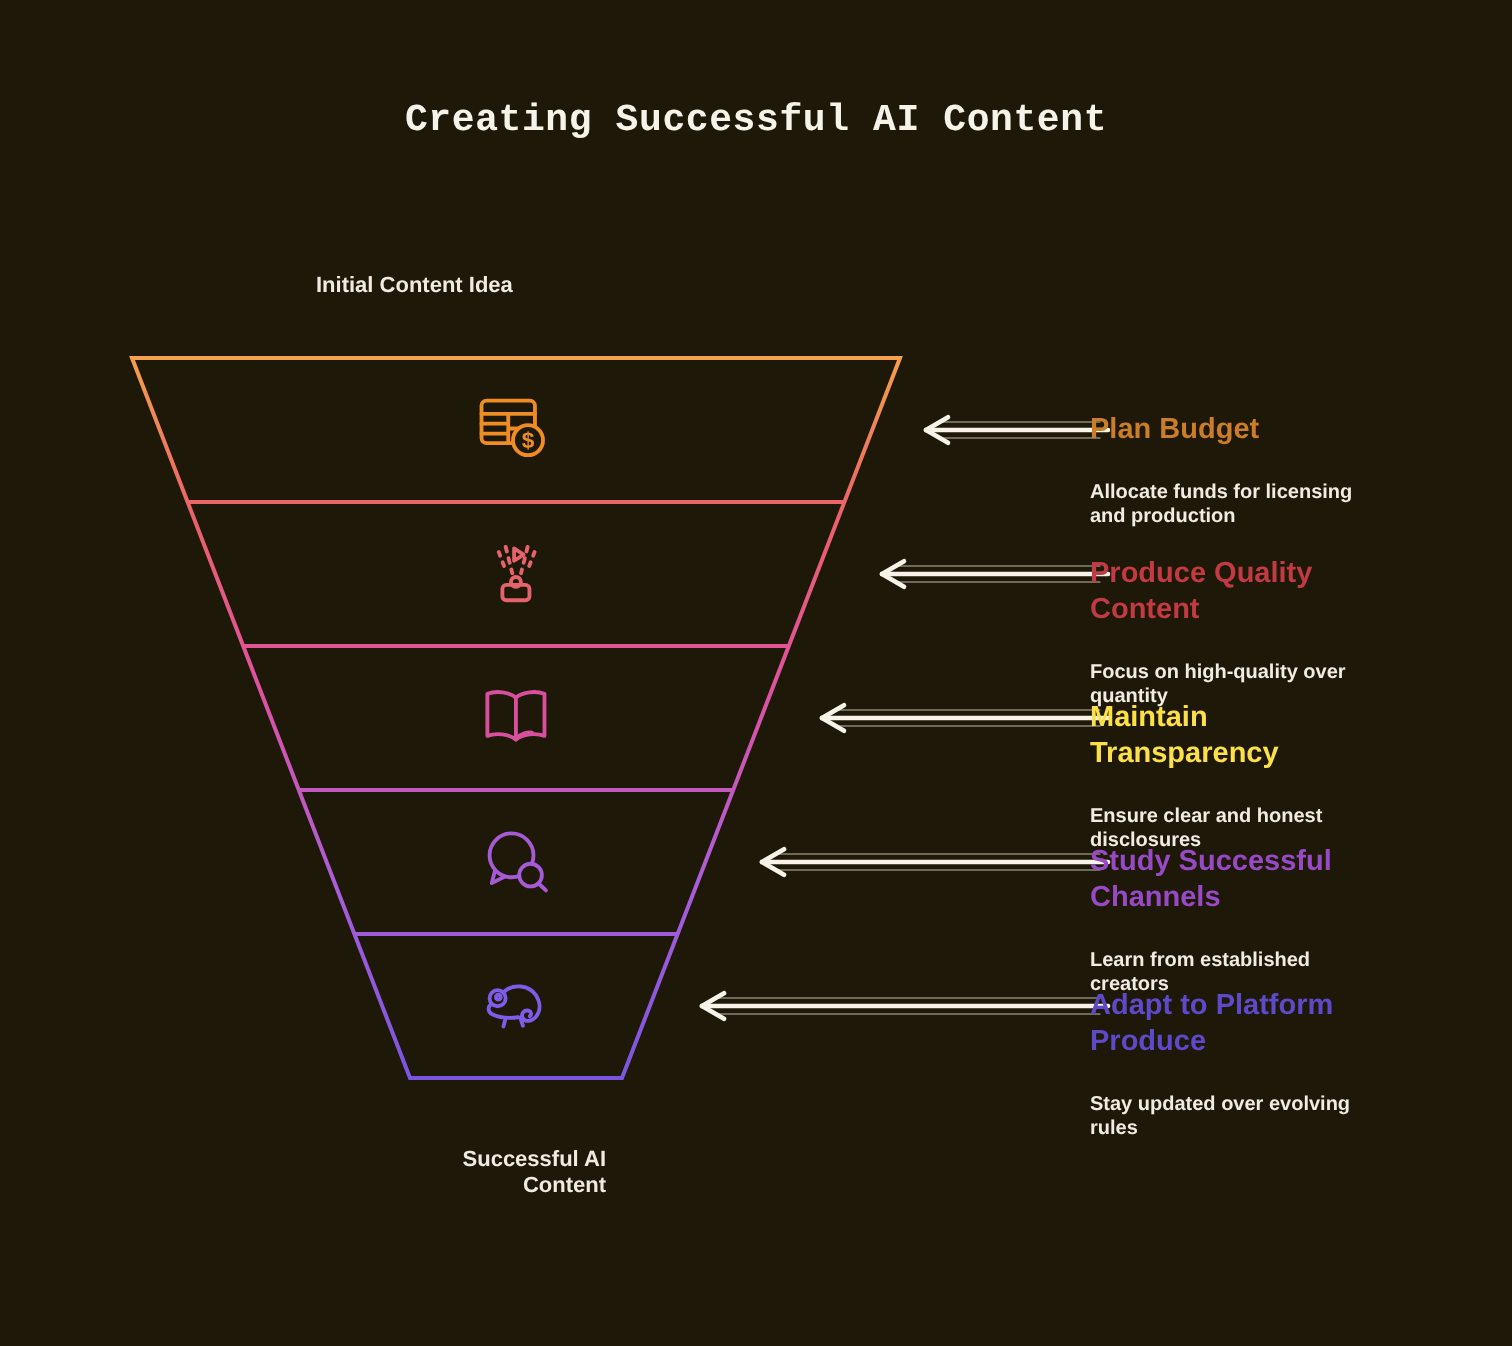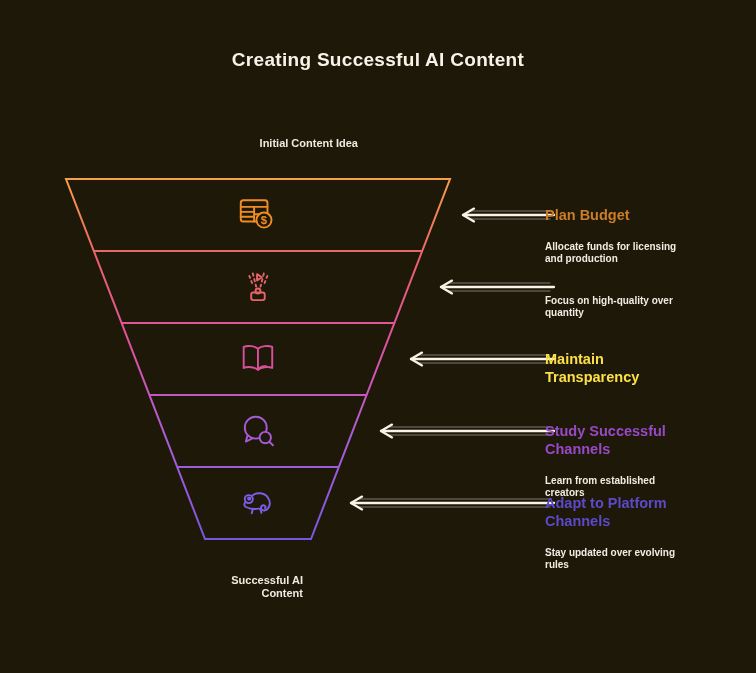--- a/index.html
+++ b/index.html
@@ -8,24 +8,25 @@
     width:756px;height:673px;
     background:#1e1808;
     font-family:"Liberation Sans",sans-serif;
     overflow:hidden;
   }
   .main-title{
     position:absolute;top:49px;left:0;width:756px;
     text-align:center;
     font-size:19px;font-weight:700;letter-spacing:.3px;
     color:#f6f3e9;
+    font-family:Liberation Mono, monospace;
   }
   .funnel-top-label{
     position:absolute;top:137px;left:158px;width:200px;
-    text-align:right;font-size:11px;font-weight:700;color:#efebe1;
+    text-align:left;font-size:11px;font-weight:700;color:#efebe1;
   }
   .funnel-bottom-label{
     position:absolute;top:574px;left:213px;width:90px;
     text-align:right;font-size:11px;font-weight:700;color:#efebe1;
     line-height:13px;
   }
   .diagram-svg{position:absolute;top:0;left:0;}
   .stage-label{position:absolute;left:545px;width:140px;}
   .stage-label .stage-title{
     font-size:14.5px;font-weight:700;line-height:18px;
@@ -134,27 +135,29 @@
         <path d="M359,499 H550 M359,507 H550" stroke-width="0.6" opacity="0.75"></path>
       </g>
     </g>
   </svg>
 
   <div class="stage-label lbl-1">
     <div class="stage-title" style="color: rgb(203, 125, 40);">Plan Budget</div>
     <div class="stage-desc">Allocate funds for licensing and production</div>
   </div>
   <div class="stage-label lbl-2">
+    <div class="stage-title" style="color: rgb(194, 58, 66);">Produce Quality Content</div>
     <div class="stage-desc">Focus on high-quality over quantity</div>
   </div>
   <div class="stage-label lbl-3">
     <div class="stage-title" style="color: #fde047;">Maintain Transparency</div>
+    <div class="stage-desc">Ensure clear and honest disclosures</div>
   </div>
   <div class="stage-label lbl-4">
     <div class="stage-title" style="color: rgb(152, 73, 198);">Study Successful Channels</div>
     <div class="stage-desc">Learn from established creators</div>
   </div>
   <div class="stage-label lbl-5">
-    <div class="stage-title" style="color: rgb(93, 73, 201);">Adapt to Platform Channels</div>
+    <div class="stage-title" style="color: rgb(93, 73, 201);">Adapt to Platform Produce</div>
     <div class="stage-desc">Stay updated over evolving rules</div>
   </div>
 
 </div>
 
 </body></html>

